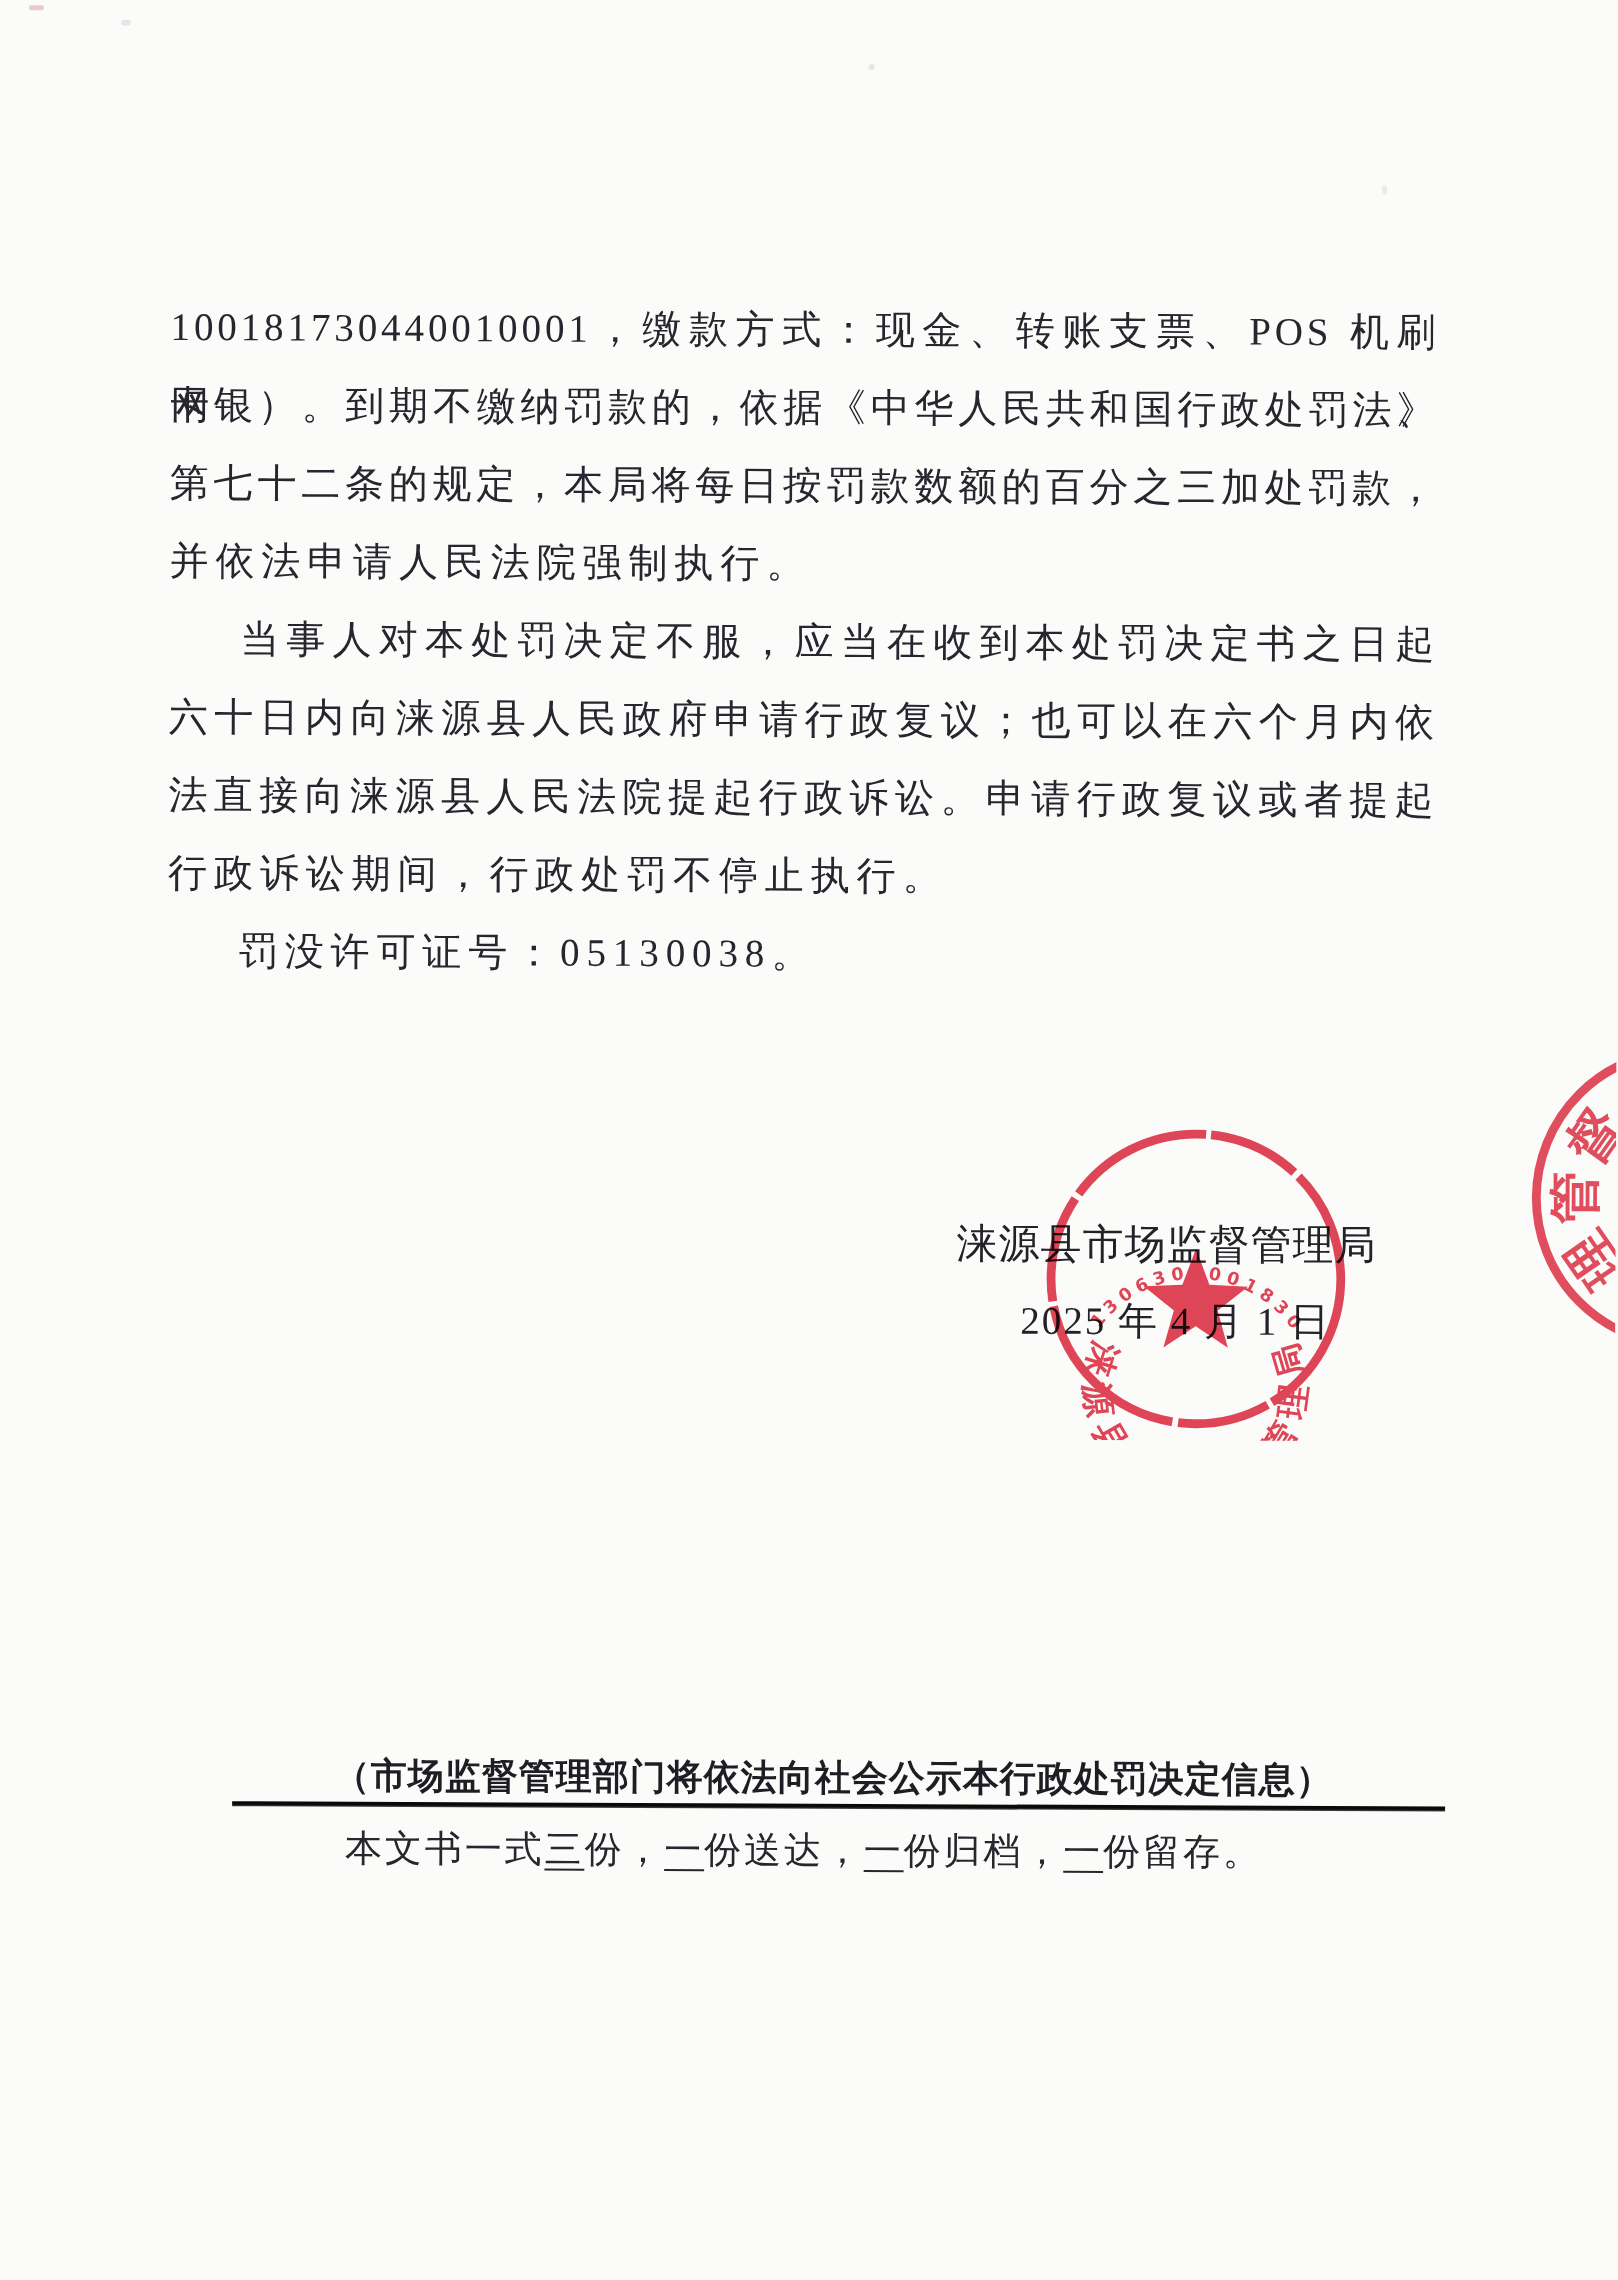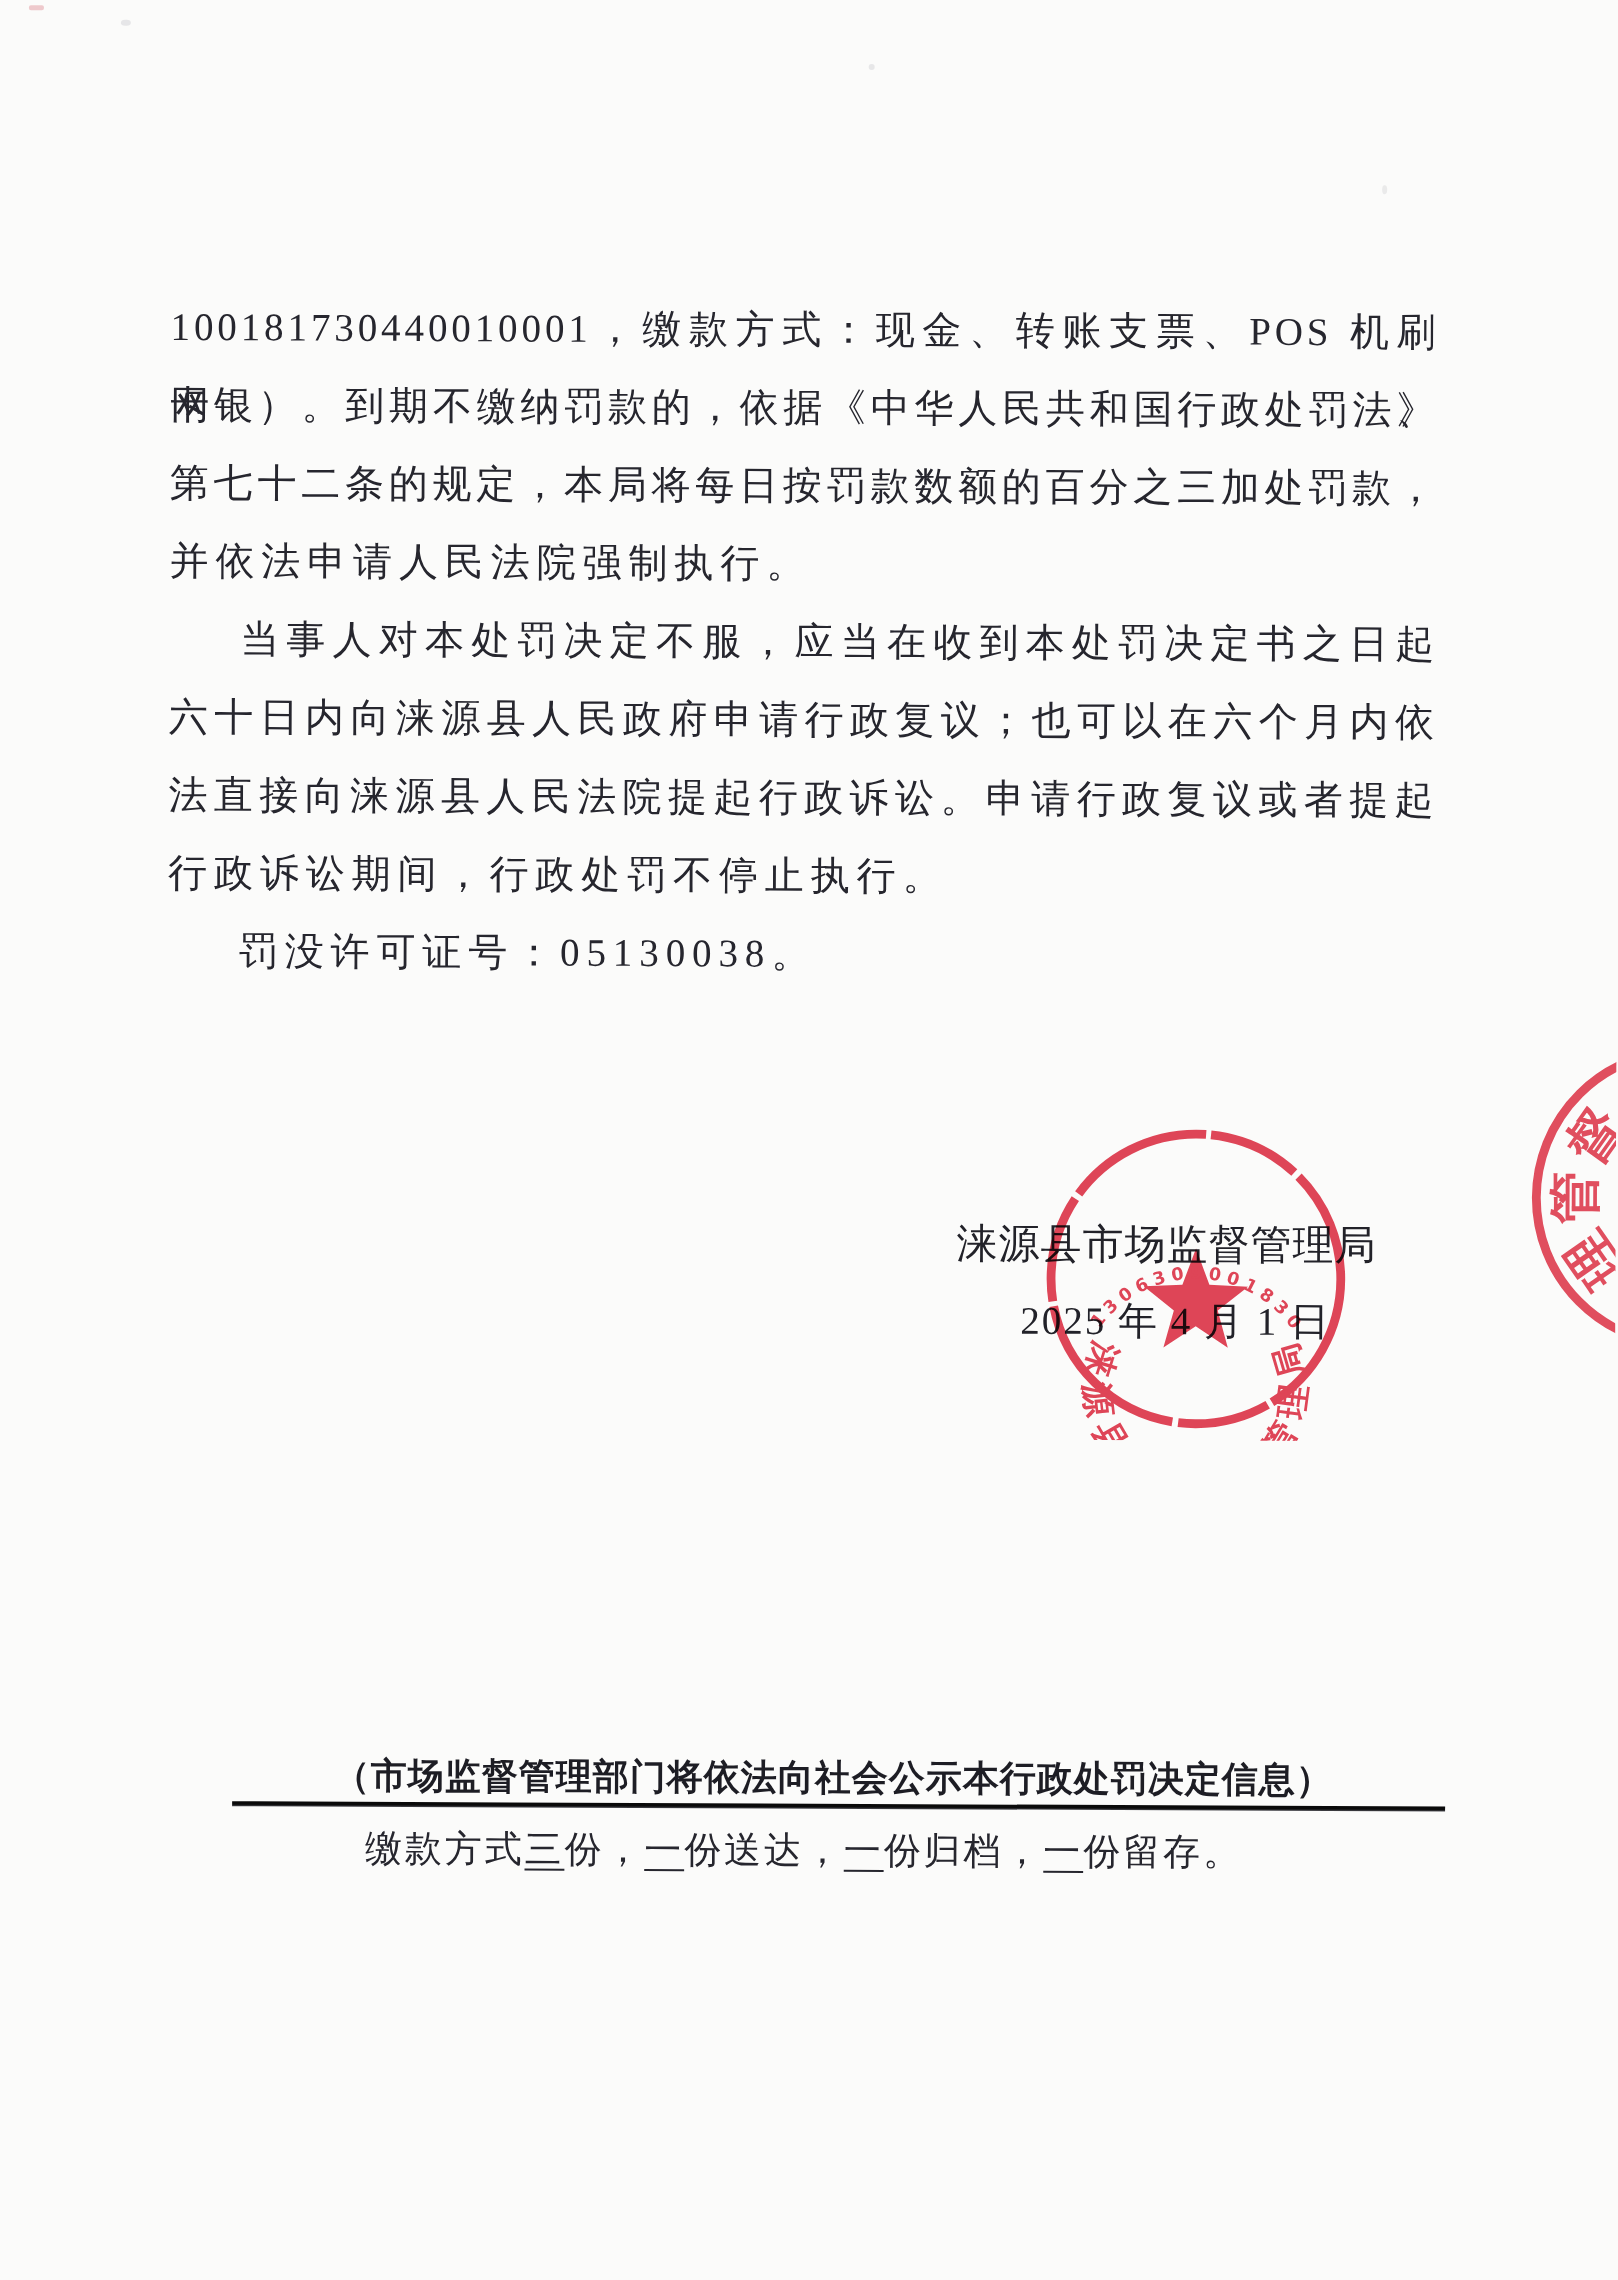--- a/index.html
+++ b/index.html
@@ -113,21 +113,21 @@
       <svg width="294" height="359" viewBox="0 0 300 366">
         <circle cx="172" cy="185" r="150" fill="none" stroke="#dc3548" stroke-width="9"></circle>
         <text fill="#dc3548" font-size="54" font-weight="bold" text-anchor="middle" dominant-baseline="middle" font-family="&quot;Liberation Serif&quot;,&quot;DejaVu Serif&quot;,serif" transform="translate(86,125) rotate(-55)">督</text>
         <text fill="#dc3548" font-size="54" font-weight="bold" text-anchor="middle" dominant-baseline="middle" font-family="&quot;Liberation Serif&quot;,&quot;DejaVu Serif&quot;,serif" transform="translate(67,185) rotate(-90)">管</text>
         <text fill="#dc3548" font-size="54" font-weight="bold" text-anchor="middle" dominant-baseline="middle" font-family="&quot;Liberation Serif&quot;,&quot;DejaVu Serif&quot;,serif" transform="translate(86,245) rotate(-125)">理</text>
       </svg>
     </div>
 
     <div class="notice">（市场监督管理部门将依法向社会公示本行政处罚决定信息）</div>
     <div class="rule"></div>
-    <div class="copies"><span>缴款方式</span><span class="u">三</span><span>份，</span><span class="u">一</span><span>份送达，</span><span class="u">一</span><span>份归档，</span><span class="u">一</span><span>份留存。</span></div>
+    <div class="copies"><span>本文书一式</span><span class="u">三</span><span>份，</span><span class="u">一</span><span>份送达，</span><span class="u">一</span><span>份归档，</span><span class="u">一</span><span>份留存。</span></div>
 
     <div class="speck s1"></div>
     <div class="speck s2"></div>
     <div class="speck s3"></div>
     <div class="speck s4"></div>
 
   </div>
 </div>
 
 

